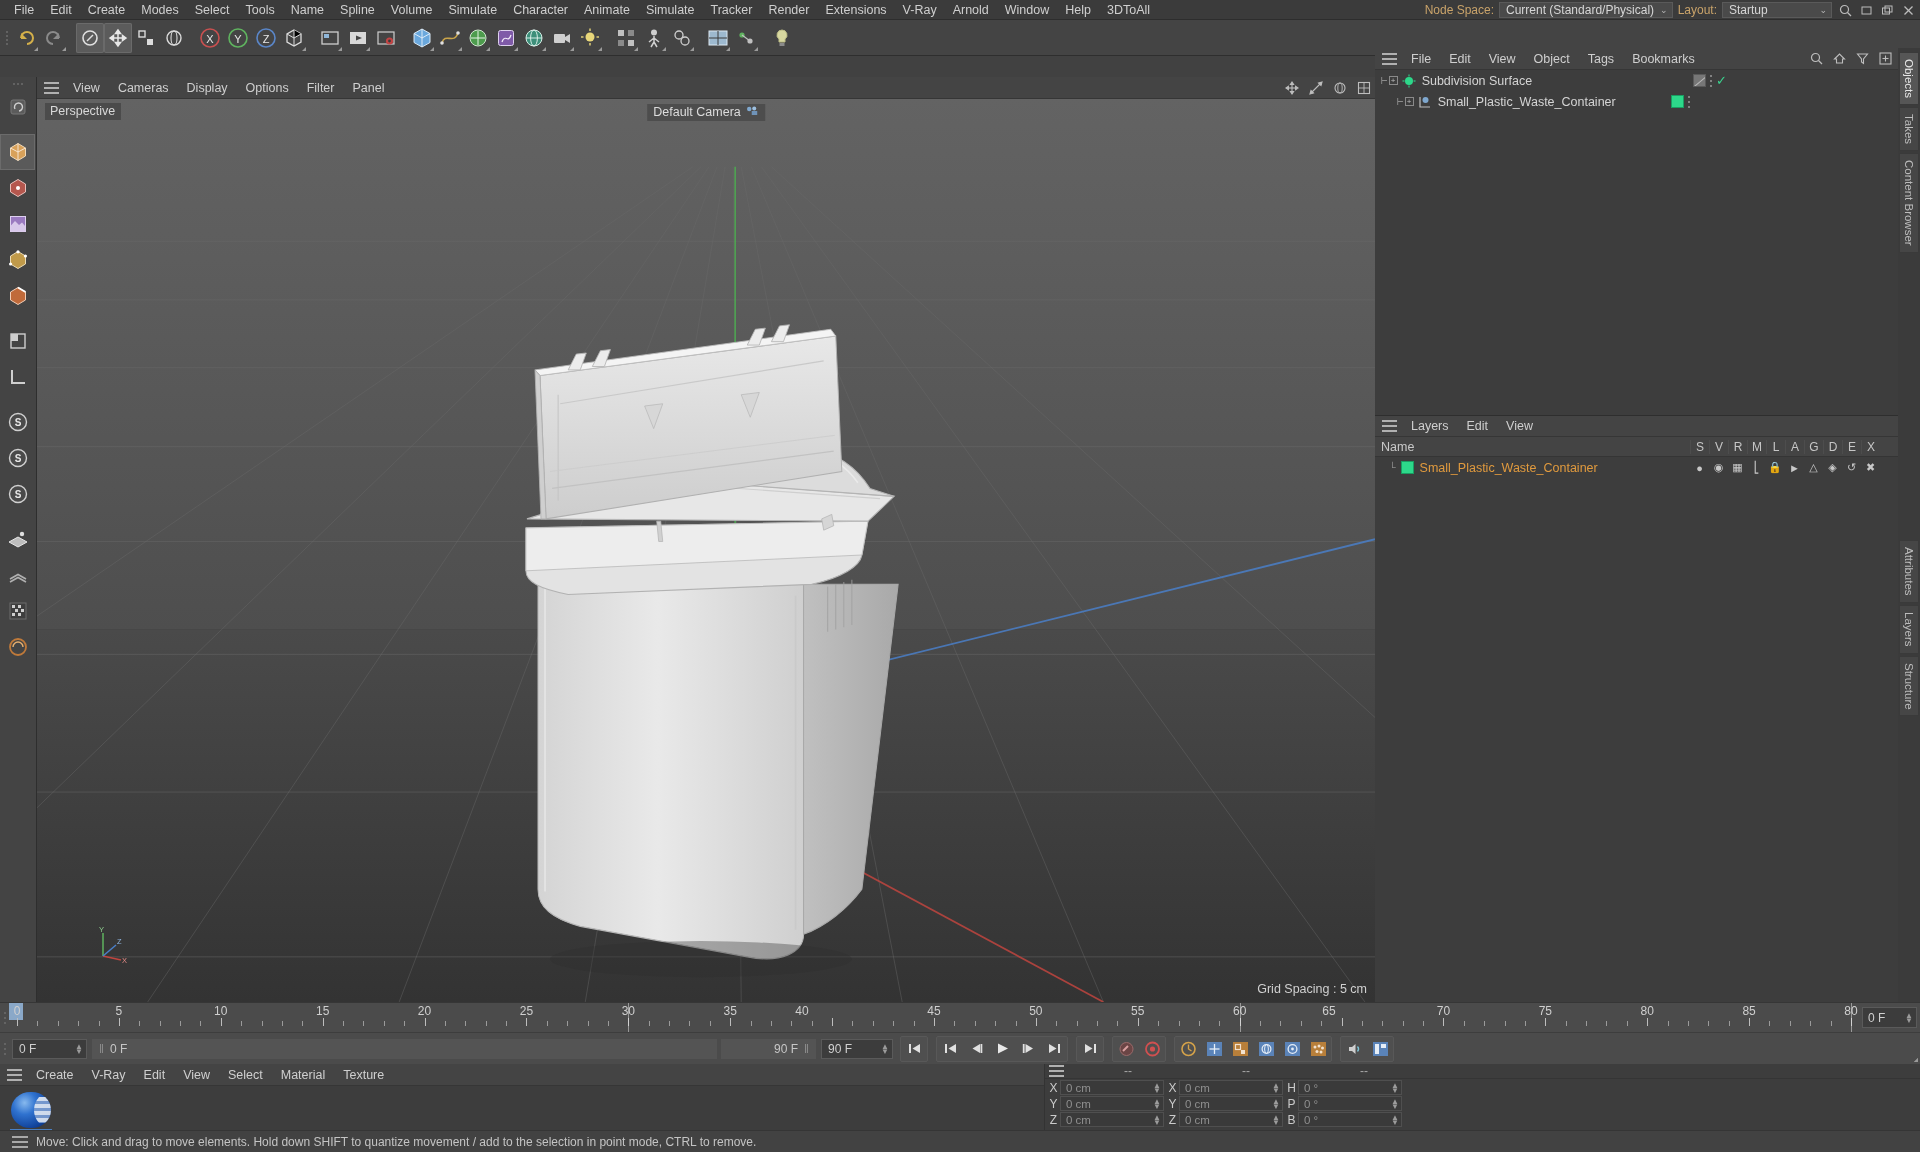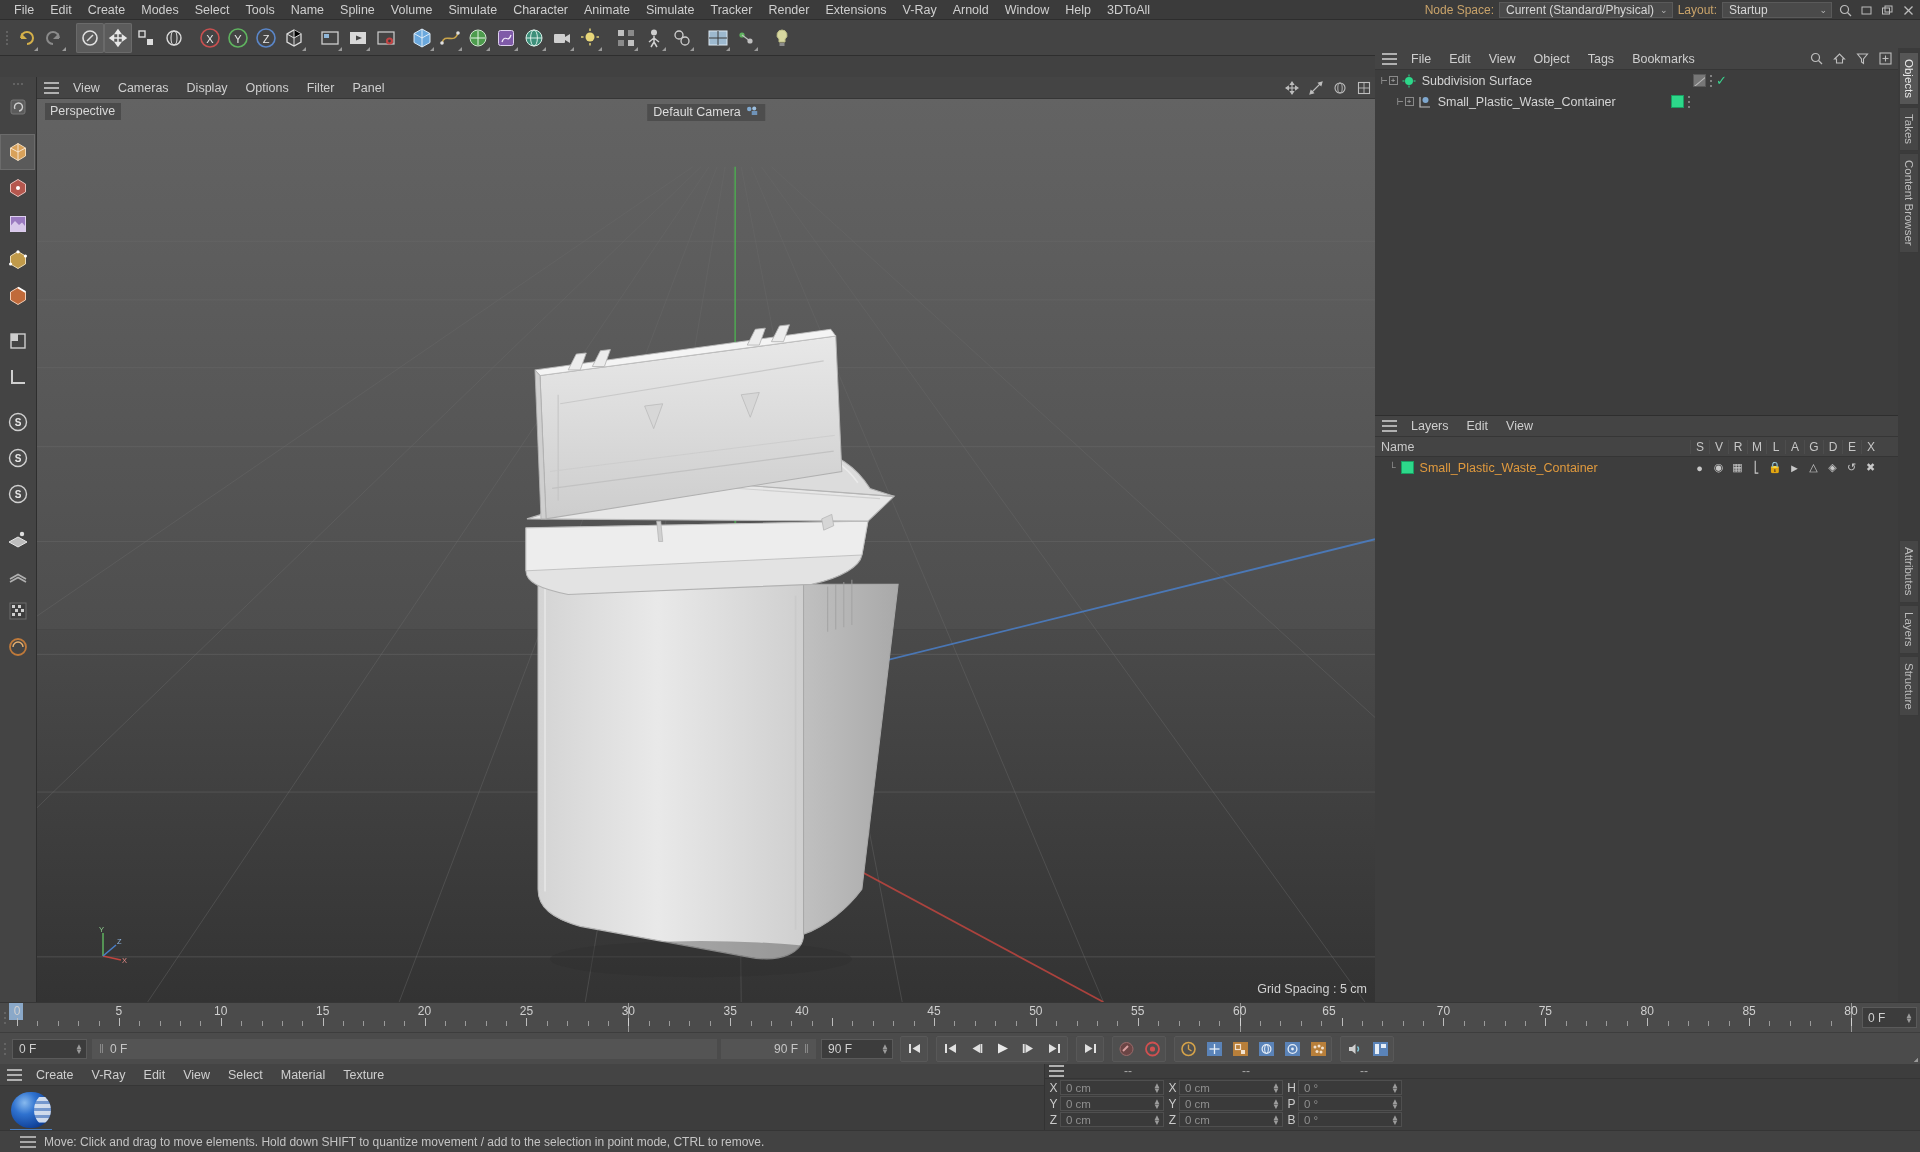--- a/index.html
+++ b/index.html
@@ -236,21 +236,21 @@
   .co-in .spin{ right:2px; }
   .co-bot{ display:flex; align-items:center; gap:6px; padding:2px 0 0 2px; }
   .co-sel{ width:104px;height:16px;background:#454545;border:1px solid #545454;font-size:11.5px;
            color:#9d9d9d;display:flex;align-items:center;padding:0 4px 0 6px;justify-content:space-between;}
   .co-apply{ width:112px;height:16px;background:#575757;border:1px solid #656565;font-size:12px;
              color:#e0e0e0;display:flex;align-items:center;justify-content:center;}
 
   
   .statusbar{
     position:absolute; left:0; right:0; bottom:0; height:22px; background:#424242;
-    display:flex; align-items:center; padding-left:20px; font-size:12px; color:#c4c4c4;
+    display:flex; align-items:center; padding-left:12px; font-size:12px; color:#c4c4c4;
     border-top:1px solid #353535;
   }
   .sb-hamb{ width:16px;height:12px;display:flex;flex-direction:column;justify-content:space-between;
             margin-right:8px;}
   .sb-hamb i{ height:2px;background:#a8a8a8;}
 </style>
 </head>
 <body>
 
 <div class="app">

